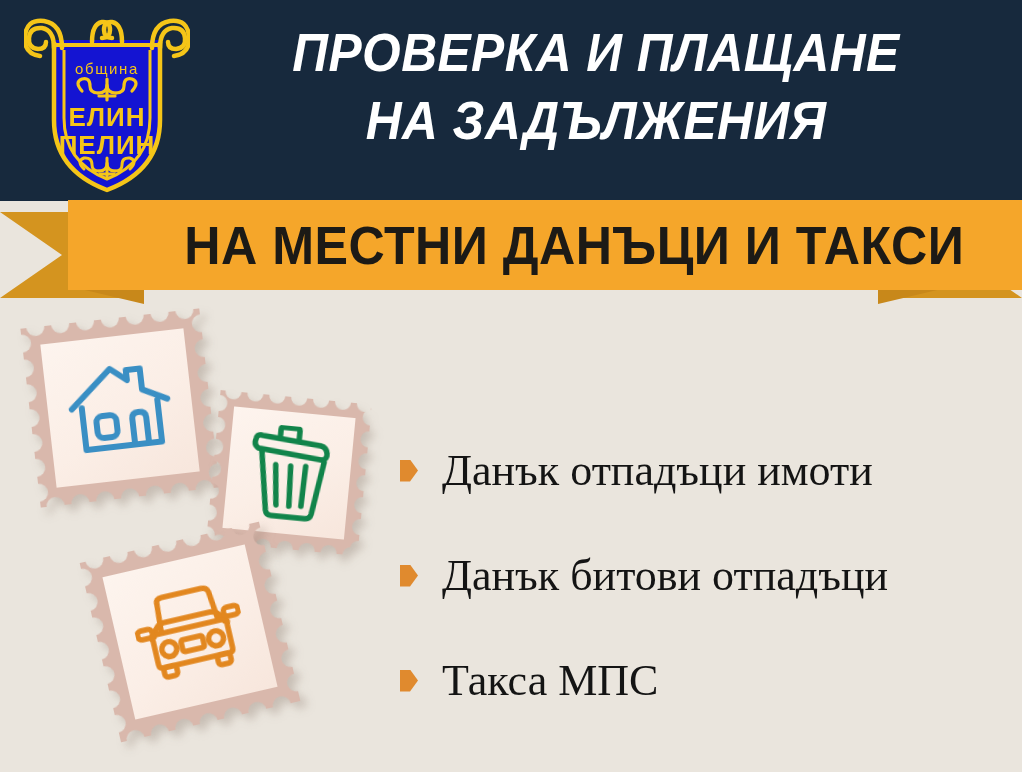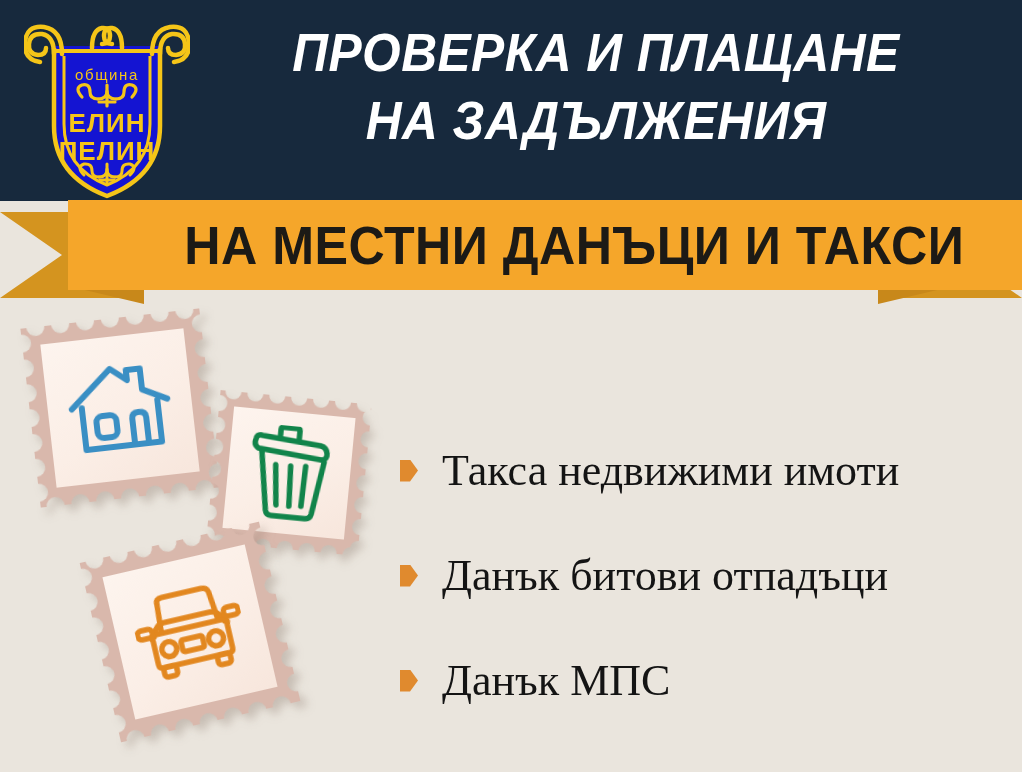--- a/index.html
+++ b/index.html
@@ -26,21 +26,21 @@
   .header{
     position:absolute;
     left:0; top:0;
     width:1022px; height:201px;
     background:#17293d;
     display:flex;
     align-items:flex-start;
   }
   .crest-wrap{
     position:absolute;
-    left:24px; top:18px;
+    left:24px; top:12px;
     width:166px; height:186px;
   }
   .crest-svg{ display:block; width:166px; height:186px; }
 
   .title-block{
     position:absolute;
     left:196px; top:18px;
     width:800px;
     text-align:center;
     font-style:italic;
@@ -389,25 +389,25 @@
           <rect x="91" y="29" width="15" height="9" rx="4"></rect>
         </svg>
       </div>
     </div>
 
   </div>
 
   <div class="list">
     <div class="list-item">
       <span class="bullet"></span>
-      <span class="list-label">Такса недвижими имоти</span>
+      <span class="list-label">Данък отпадъци имоти</span>
     </div>
     <div class="list-item">
       <span class="bullet"></span>
       <span class="list-label">Данък битови отпадъци</span>
     </div>
     <div class="list-item">
       <span class="bullet"></span>
-      <span class="list-label">Данък МПС</span>
+      <span class="list-label">Такса МПС</span>
     </div>
   </div>
 
 </div>
 
 </body></html>

